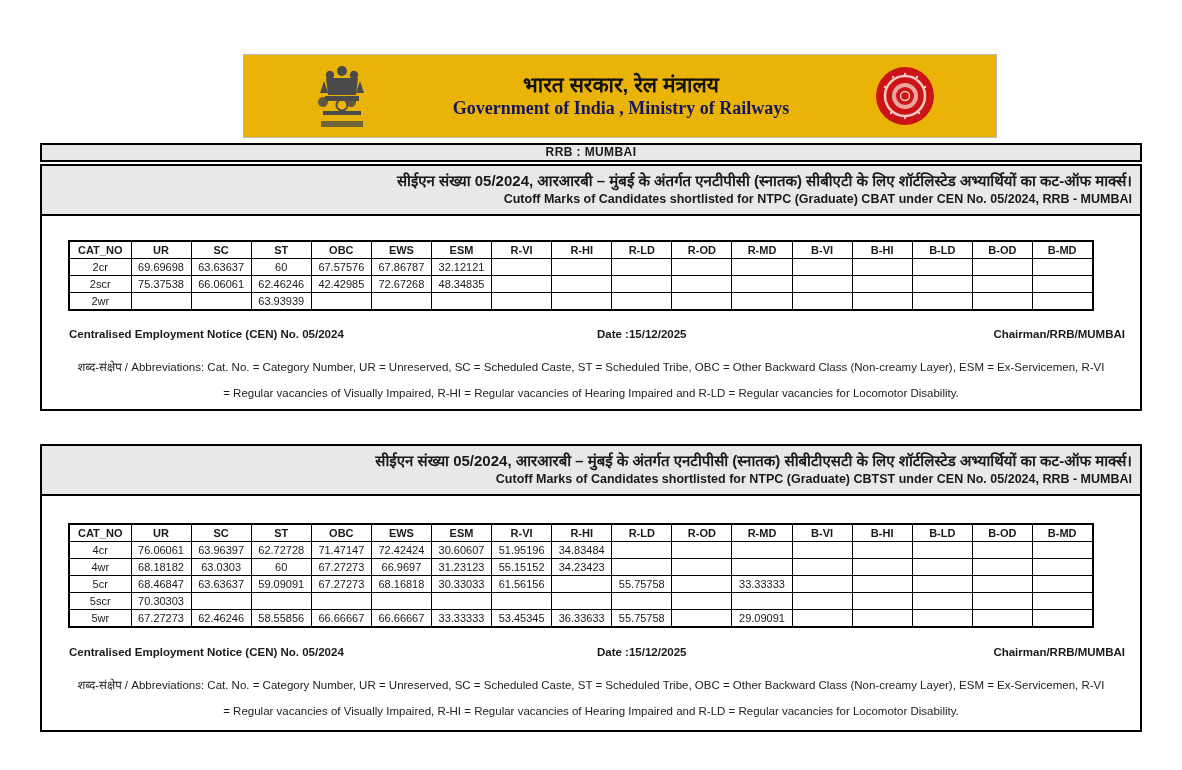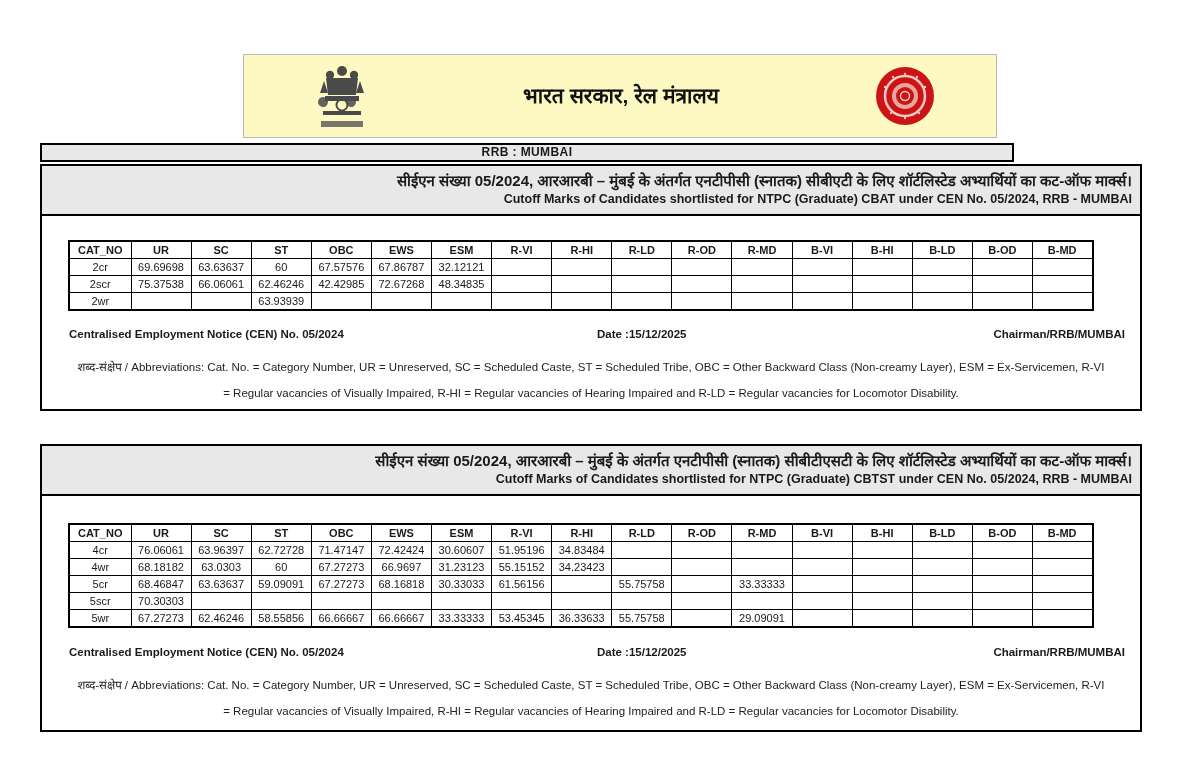--- a/index.html
+++ b/index.html
@@ -1,30 +1,30 @@
 <!DOCTYPE html>
 <html><head>
 <meta charset="utf-8">
 <style>
   html,body{margin:0;padding:0;background:#ffffff;}
   body{font-family:"Liberation Sans",sans-serif;color:#1a1a1a;}
   .page{position:relative;width:1182px;height:770px;background:#fff;overflow:hidden;}
 
   
   .letterhead{position:absolute;left:243px;top:54px;width:754px;height:84px;
-    border:1px solid #b9b9b9;background:#fef9c3;display:flex;align-items:center;justify-content:space-between;
+    border:1px solid #b9b9b9;background:#eab308;display:flex;align-items:center;justify-content:space-between;
     box-sizing:border-box;padding:0 60px 0 72px;}
   .emblem{width:52px;height:70px;flex:0 0 auto;}
   .head-text{flex:1;text-align:center;}
   .head-hi{font-size:21px;font-weight:bold;color:#111;line-height:1.25;}
   .head-en{font-family:"Liberation Serif",serif;font-size:18px;font-weight:bold;color:#161660;line-height:1.2;}
   .rail-logo{width:62px;height:62px;flex:0 0 auto;}
 
   
-  .rrb-banner{position:absolute;left:40px;top:143px;width:974px;height:19px;background:#e8e8e8;
+  .rrb-banner{position:absolute;left:40px;top:143px;width:1102px;height:19px;background:#e8e8e8;
     border:2px solid #000;box-sizing:border-box;text-align:center;font-size:12px;font-weight:bold;
     line-height:15px;letter-spacing:.4px;}
 
   
   .section{position:absolute;left:40px;width:1102px;border:2px solid #000;box-sizing:border-box;background:#fff;}
   .sec1{top:164px;height:247px;}
   .sec2{top:444px;height:288px;}
   .title-band{background:#e8e8e8;border-bottom:2px solid #000;text-align:right;padding:5px 8px 6px;}
   .title-hi{font-size:15px;font-weight:bold;line-height:1.35;}
   .title-en{font-size:12.5px;font-weight:bold;line-height:1.3;}
@@ -72,20 +72,21 @@
         <rect x="9" y="35" width="34" height="5"></rect>
         <circle cx="26" cy="44" r="5.5" fill="none" stroke="#4a4a4a" stroke-width="2"></circle>
         <path d="M12 41 a5 5 0 1 0 0 .1 Z" opacity=".85"></path>
         <path d="M40 41 a5 5 0 1 0 0 .1 Z" opacity=".85"></path>
         <rect x="7" y="50" width="38" height="4"></rect>
         <rect x="5" y="60" width="42" height="6" opacity=".75"></rect>
       </g>
     </svg>
     <div class="head-text">
       <div class="head-hi">भारत सरकार, रेल मंत्रालय</div>
+      <div class="head-en">Government of India , Ministry of Railways</div>
     </div>
     <svg class="rail-logo" viewBox="0 0 62 62">
       <circle cx="31" cy="31" r="29" fill="#cc1417"></circle>
       <circle cx="31" cy="31" r="20" fill="none" stroke="#f6c9c2" stroke-width="2.5"></circle>
       <circle cx="31" cy="31" r="13" fill="#e8a79e"></circle>
       <circle cx="31" cy="31" r="9" fill="#cc1417"></circle>
       <circle cx="31" cy="31" r="4.5" fill="none" stroke="#f6c9c2" stroke-width="1.5"></circle>
       <g fill="#f6c9c2">
         <circle cx="31" cy="9" r="1.2"></circle>
           <circle cx="43" cy="12" r="1.2"></circle>

